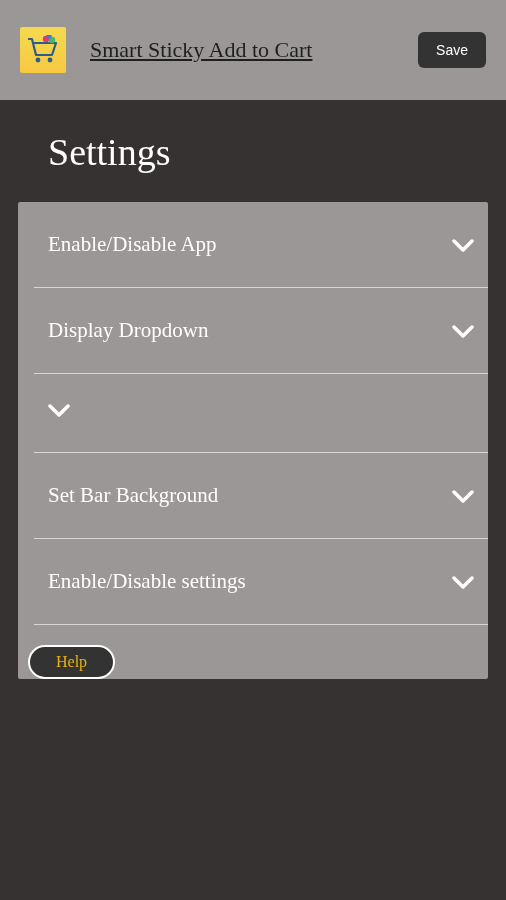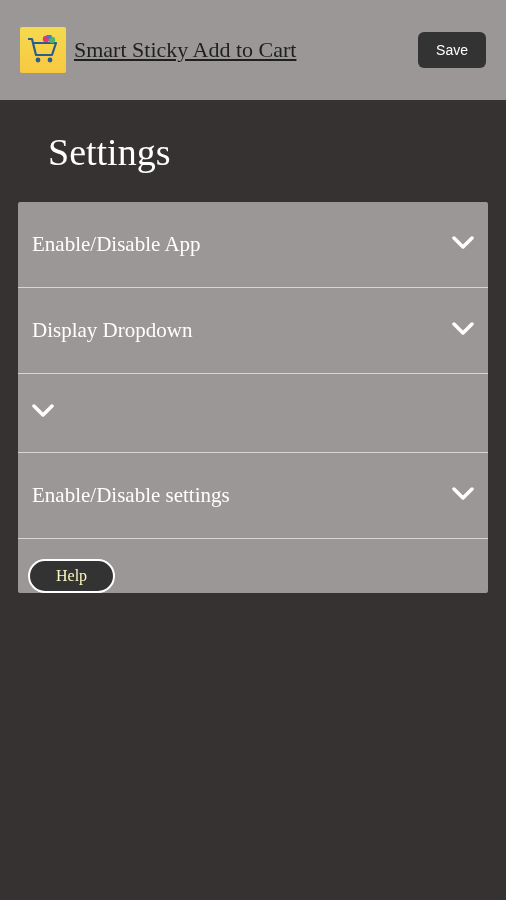--- a/index.html
+++ b/index.html
@@ -12,21 +12,21 @@
     height: 100px;
     background: #9c9797;
     display: flex;
     align-items: center;
     padding: 0 20px;
     justify-content: space-between;
   }
   .header-left {
     display: flex;
     align-items: center;
-    gap: 8px;
+    gap: 24px;
   }
   .app-icon {
     width: 46px;
     height: 46px;
     background: linear-gradient(180deg, #f5d94f 0%, #f7c941 100%);
     border-radius: 2px;
     display: flex;
     align-items: center;
     justify-content: center;
     position: relative;
@@ -63,40 +63,41 @@
   .settings-panel {
     background: #9c9797;
     border-radius: 2px;
     overflow: hidden;
   }
   .accordion-item {
     border-bottom: 1px solid rgba(255,255,255,0.6);
     padding: 30px 14px;
     display: flex;
     justify-content: space-between;
-    align-items: center;
+    align-items: flex-end;
     cursor: pointer;
+    margin-left: 16px;
   }
   .accordion-item:last-of-type { border-bottom: none; }
   .accordion-label {
     color: #ffffff;
     font-size: 21px;
     font-family: Georgia, serif;
   }
   .chevron {
     color: #ffffff;
   }
   .footer-btns {
     display: flex;
     gap: 28px;
     padding: 20px 10px 0 10px;
   }
   .pill-btn {
     background: #333333;
-    color: #fef9c3;
+    color: #eab308;
     border: 2px solid #ffffff;
     border-radius: 999px;
     padding: 6px 26px;
     font-size: 16px;
     cursor: pointer;
     font-family: Georgia, serif;
   }
 </style>
 </head>
 <body>
@@ -144,20 +145,28 @@
     <div class="accordion-item">
       <span class="chevron">
         <svg width="22" height="14" viewBox="0 0 22 14">
             <path d="M2 2 L11 11 L20 2" stroke="#ffffff" stroke-width="3.5" fill="none" stroke-linecap="round" stroke-linejoin="round"></path>
           </svg>
       </span>
     </div>
 
 
 
+    <div class="accordion-item">
+      <span class="accordion-label">Set Bar Background</span>
+      <span class="chevron">
+        <svg width="22" height="14" viewBox="0 0 22 14">
+            <path d="M2 2 L11 11 L20 2" stroke="#ffffff" stroke-width="3.5" fill="none" stroke-linecap="round" stroke-linejoin="round"></path>
+          </svg>
+      </span>
+    </div>
 
     <div class="accordion-item">
       <span class="accordion-label">Enable/Disable settings</span>
       <span class="chevron">
         <svg width="22" height="14" viewBox="0 0 22 14">
             <path d="M2 2 L11 11 L20 2" stroke="#ffffff" stroke-width="3.5" fill="none" stroke-linecap="round" stroke-linejoin="round"></path>
           </svg>
       </span>
     </div>
 

